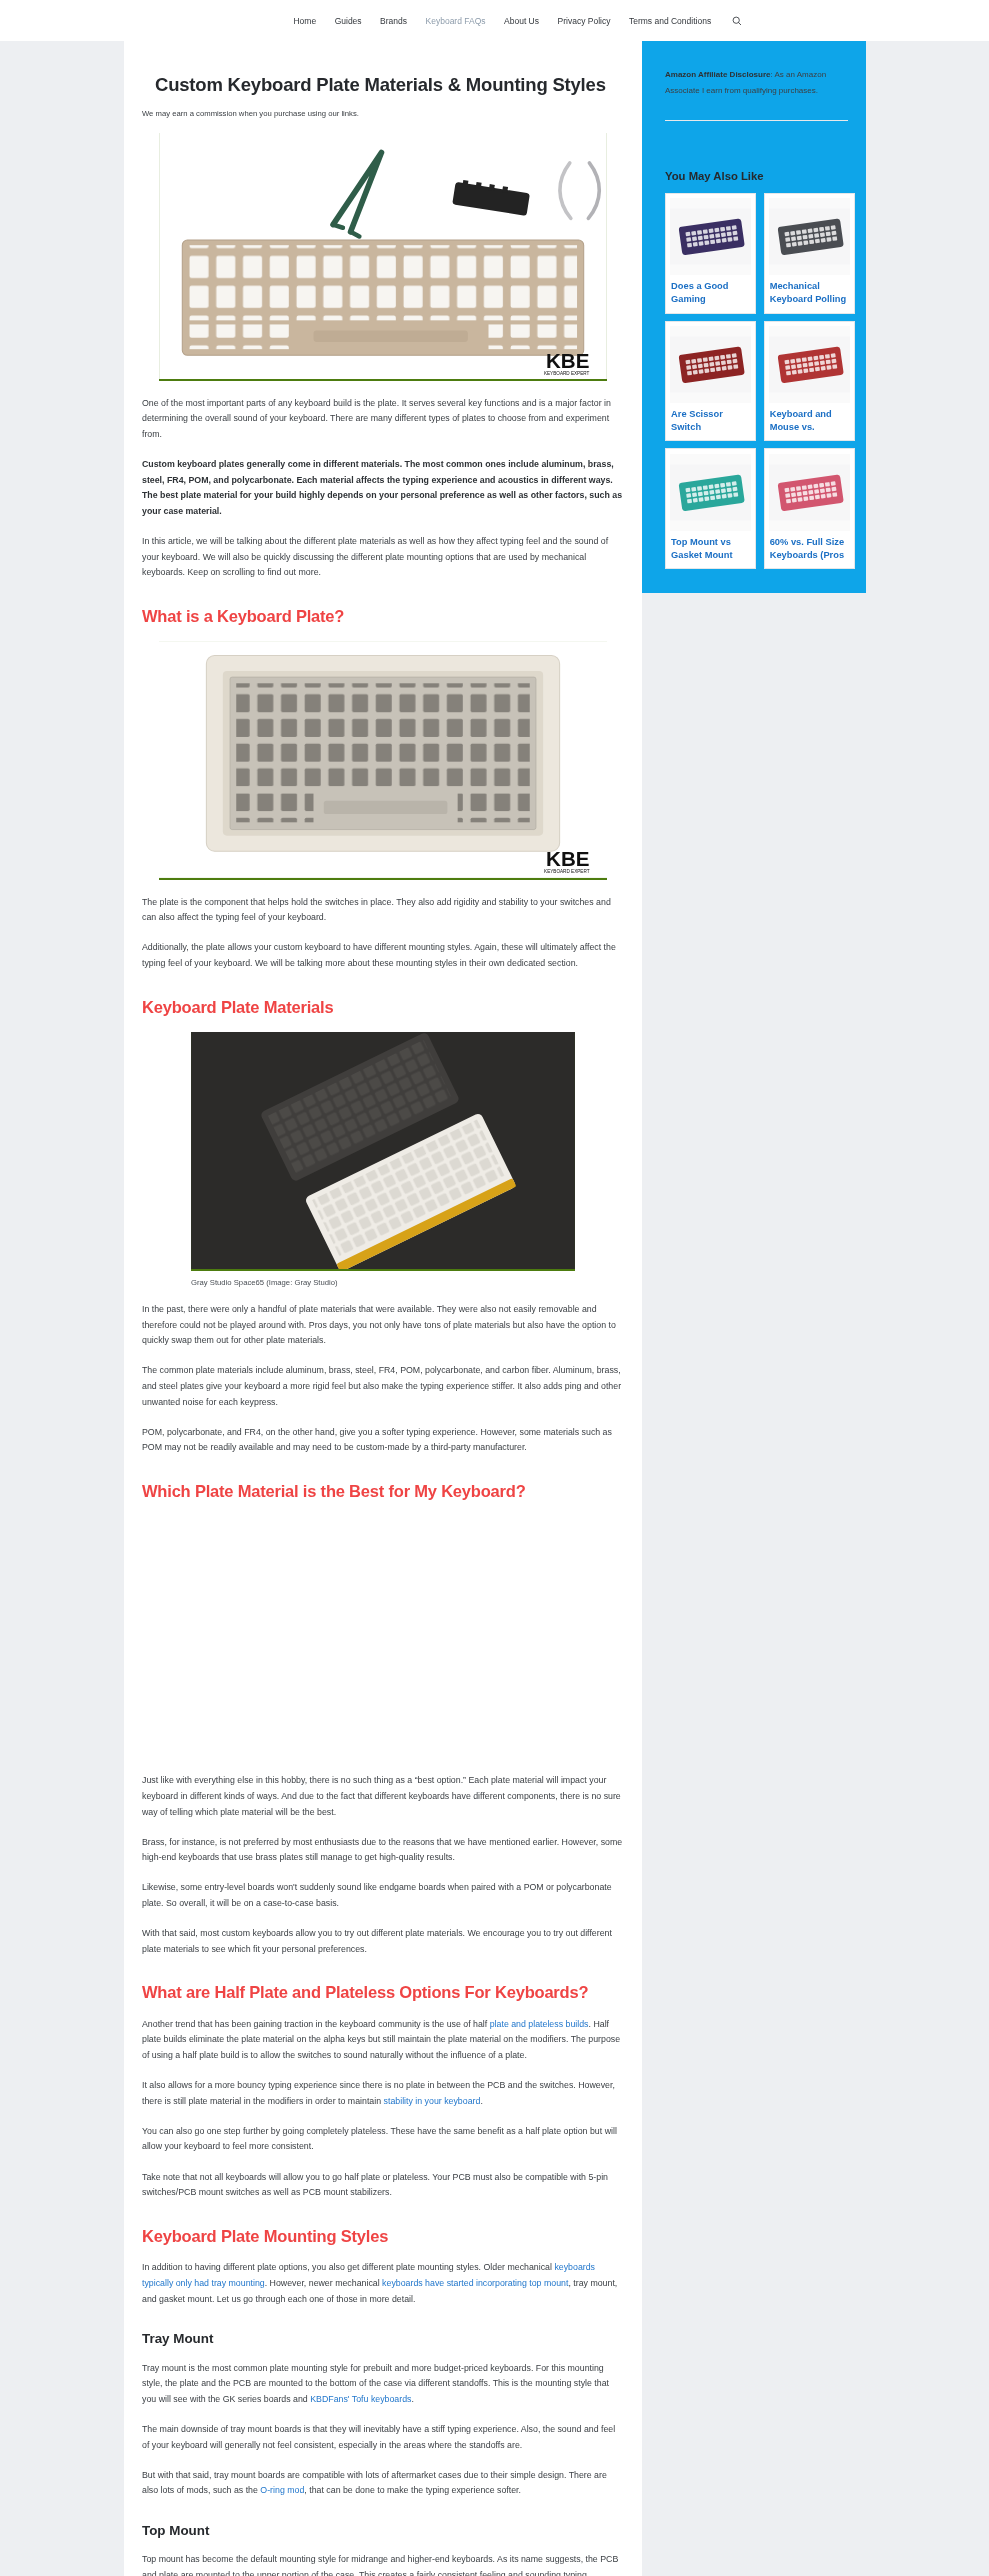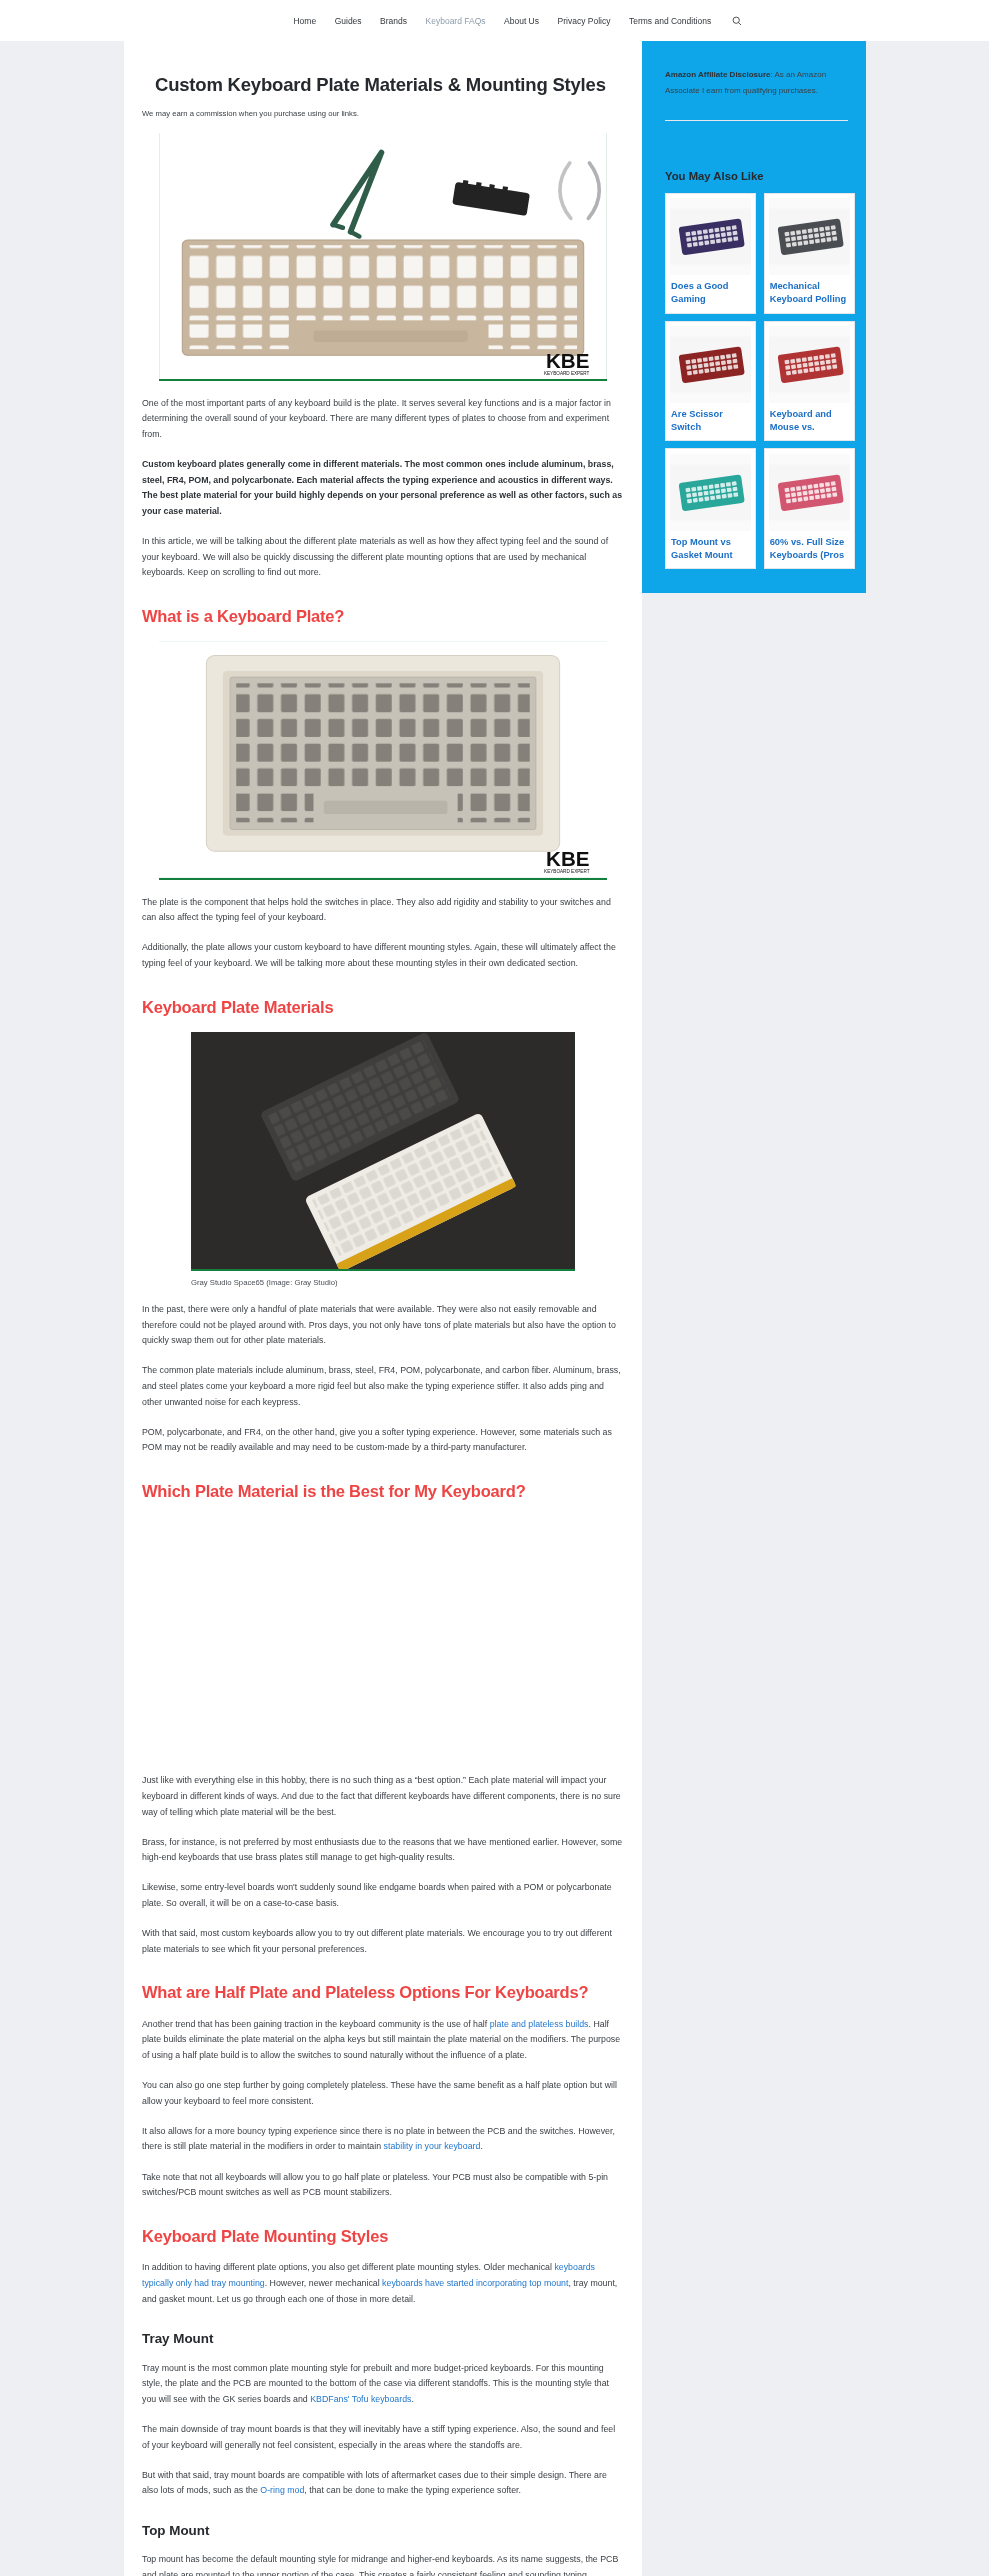--- a/index.html
+++ b/index.html
@@ -17,21 +17,21 @@
   .sidebar-top{background:#0ea5e9;box-sizing:border-box;padding:17.5px 11.3px 24px 23px;}
   
   .page-title{font-size:18.5px;line-height:1.25;font-weight:700;color:#26292d;margin:13px;letter-spacing:-0.2px;}
   .disclaimer{font-size:7.7px;color:#3c4045;margin:8.2px 0 0;}
   .para{font-size:8.8px;line-height:1.78;color:#3c4045;margin:14.4px 0 0;}
   .para.lead-bold{font-weight:700;color:#2e3236;}
   .inline-link{color:#2277cc;text-decoration:none;cursor:pointer;}
   .heading-h2{font-size:16.5px;font-weight:700;color:#ef4444;margin:26px 0 0;letter-spacing:-0.2px;}
   .heading-h3{font-size:13.4px;font-weight:700;color:#26292d;margin:24px 0 0;}
   .figure{margin:15.5px 0 0;}
-  .img-frame{width:448px;margin:0 auto;background:#15803d;}
+  .img-frame{width:448px;margin:0 auto;background:#4d7c0f;}
   .img-frame.dark{width:384px;}
   .fig-caption{font-size:7.7px;color:#4a4f55;margin:7.2px 0 0 49px;}
   .video-embed{width:482px;background:#ffffff;}
   .video-1{height:258px;}
   
   .affiliate{font-size:8px;line-height:2.05;color:#3c4045;width:178px;}
   .affiliate .b{font-weight:700;color:#2e3236;}
   .side-divider{border:none;border-top:0.5px solid #e7e9eb;margin:20.6px 0 0;width:183px;}
   .ymal-heading{font-size:11.3px;font-weight:700;color:#26292d;margin:49px 0 0;}
   .ymal-grid{display:grid;grid-template-columns:1fr 1fr;gap:7.2px;margin-top:11.3px;width:190px;}
@@ -154,32 +154,32 @@
           <g transform="rotate(-26 430 320)">
             <rect x="240" y="230" width="380" height="160" rx="10" fill="#efece6"></rect>
             <rect x="252" y="240" width="356" height="122" fill="url(#klight)"></rect>
             <rect x="240" y="372" width="380" height="18" rx="4" fill="#d7a218"></rect>
           </g>
         </svg>
       </div>
     <figcaption class="fig-caption">Gray Studio Space65 (Image: Gray Studio)</figcaption>
           </figure>
           <p class="para">In the past, there were only a handful of plate materials that were available. They were also not easily removable and therefore could not be played around with. Pros days, you not only have tons of plate materials but also have the option to quickly swap them out for other plate materials.</p>
-          <p class="para">The common plate materials include aluminum, brass, steel, FR4, POM, polycarbonate, and carbon fiber. Aluminum, brass, and steel plates come your keyboard a more rigid feel but also make the typing experience stiffer. It also adds ping and other unwanted noise for each keypress.</p>
+          <p class="para">The common plate materials include aluminum, brass, steel, FR4, POM, polycarbonate, and carbon fiber. Aluminum, brass, and steel plates give your keyboard a more rigid feel but also make the typing experience stiffer. It also adds ping and other unwanted noise for each keypress.</p>
           <p class="para">POM, polycarbonate, and FR4, on the other hand, give you a softer typing experience. However, some materials such as POM may not be readily available and may need to be custom-made by a third-party manufacturer.</p>
           <h2 class="heading-h2">Which Plate Material is the Best for My Keyboard?</h2>
           <div class="video-embed video-1"></div>
           <p class="para">Just like with everything else in this hobby, there is no such thing as a “best option.” Each plate material will impact your keyboard in different kinds of ways. And due to the fact that different keyboards have different components, there is no sure way of telling which plate material will be the best.</p>
           <p class="para">Brass, for instance, is not preferred by most enthusiasts due to the reasons that we have mentioned earlier. However, some high-end keyboards that use brass plates still manage to get high-quality results.</p>
           <p class="para">Likewise, some entry-level boards won't suddenly sound like endgame boards when paired with a POM or polycarbonate plate. So overall, it will be on a case-to-case basis.</p>
           <p class="para">With that said, most custom keyboards allow you to try out different plate materials. We encourage you to try out different plate materials to see which fit your personal preferences.</p>
           <h2 class="heading-h2">What are Half Plate and Plateless Options For Keyboards?</h2>
           <p class="para"><span>Another trend that has been gaining traction in the keyboard community is the use of half </span><a class="inline-link" href="#">plate and plateless builds</a><span>. Half plate builds eliminate the plate material on the alpha keys but still maintain the plate material on the modifiers. The purpose of using a half plate build is to allow the switches to sound naturally without the influence of a plate.</span></p>
+          <p class="para"><span>It also allows for a more bouncy typing experience since there is no plate in between the PCB and the switches. However, there is still plate material in the modifiers in order to maintain </span><a class="inline-link" href="#">stability in your keyboard</a><span>.</span></p>
           <p class="para">You can also go one step further by going completely plateless. These have the same benefit as a half plate option but will allow your keyboard to feel more consistent.</p>
-          <p class="para"><span>It also allows for a more bouncy typing experience since there is no plate in between the PCB and the switches. However, there is still plate material in the modifiers in order to maintain </span><a class="inline-link" href="#">stability in your keyboard</a><span>.</span></p>
           <p class="para">Take note that not all keyboards will allow you to go half plate or plateless. Your PCB must also be compatible with 5-pin switches/PCB mount switches as well as PCB mount stabilizers.</p>
           <h2 class="heading-h2">Keyboard Plate Mounting Styles</h2>
           <p class="para"><span>In addition to having different plate options, you also get different plate mounting styles. Older mechanical </span><a class="inline-link" href="#">keyboards typically only had tray mounting</a><span>. However, newer mechanical </span><a class="inline-link" href="#">keyboards have started incorporating top mount</a><span>, tray mount, and gasket mount. Let us go through each one of those in more detail.</span></p>
           <h3 class="heading-h3">Tray Mount</h3>
           <p class="para"><span>Tray mount is the most common plate mounting style for prebuilt and more budget-priced keyboards. For this mounting style, the plate and the PCB are mounted to the bottom of the case via different standoffs. This is the mounting style that you will see with the GK series boards and </span><a class="inline-link" href="#">KBDFans' Tofu keyboards</a><span>.</span></p>
           <p class="para">The main downside of tray mount boards is that they will inevitably have a stiff typing experience. Also, the sound and feel of your keyboard will generally not feel consistent, especially in the areas where the standoffs are.</p>
           <p class="para"><span>But with that said, tray mount boards are compatible with lots of aftermarket cases due to their simple design. There are also lots of mods, such as the </span><a class="inline-link" href="#">O-ring mod</a><span>, that can be done to make the typing experience softer.</span></p>
           <h3 class="heading-h3">Top Mount</h3>
           <p class="para">Top mount has become the default mounting style for midrange and higher-end keyboards. As its name suggests, the PCB and plate are mounted to the upper portion of the case. This creates a fairly consistent feeling and sounding typing experience.</p>
         </div>

